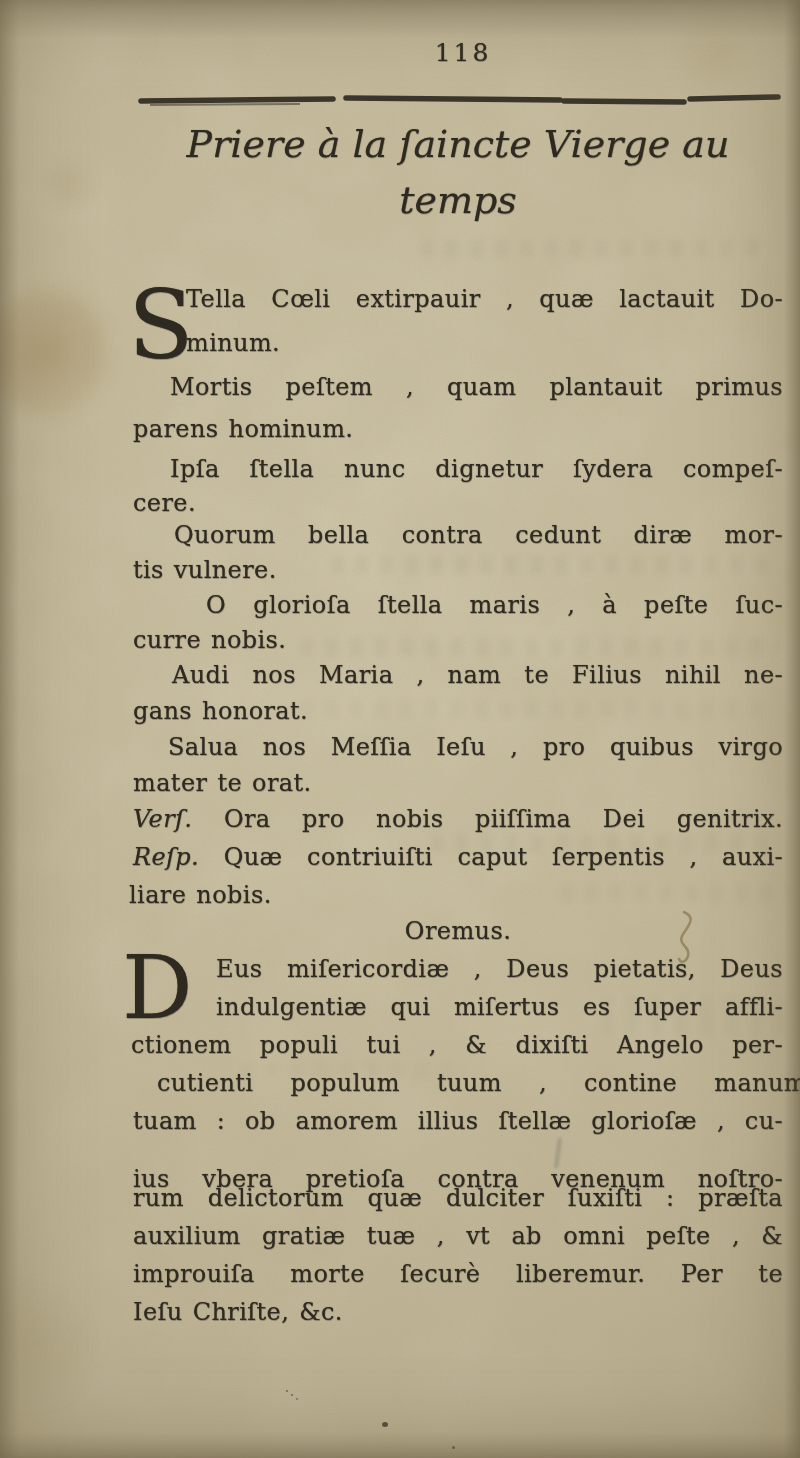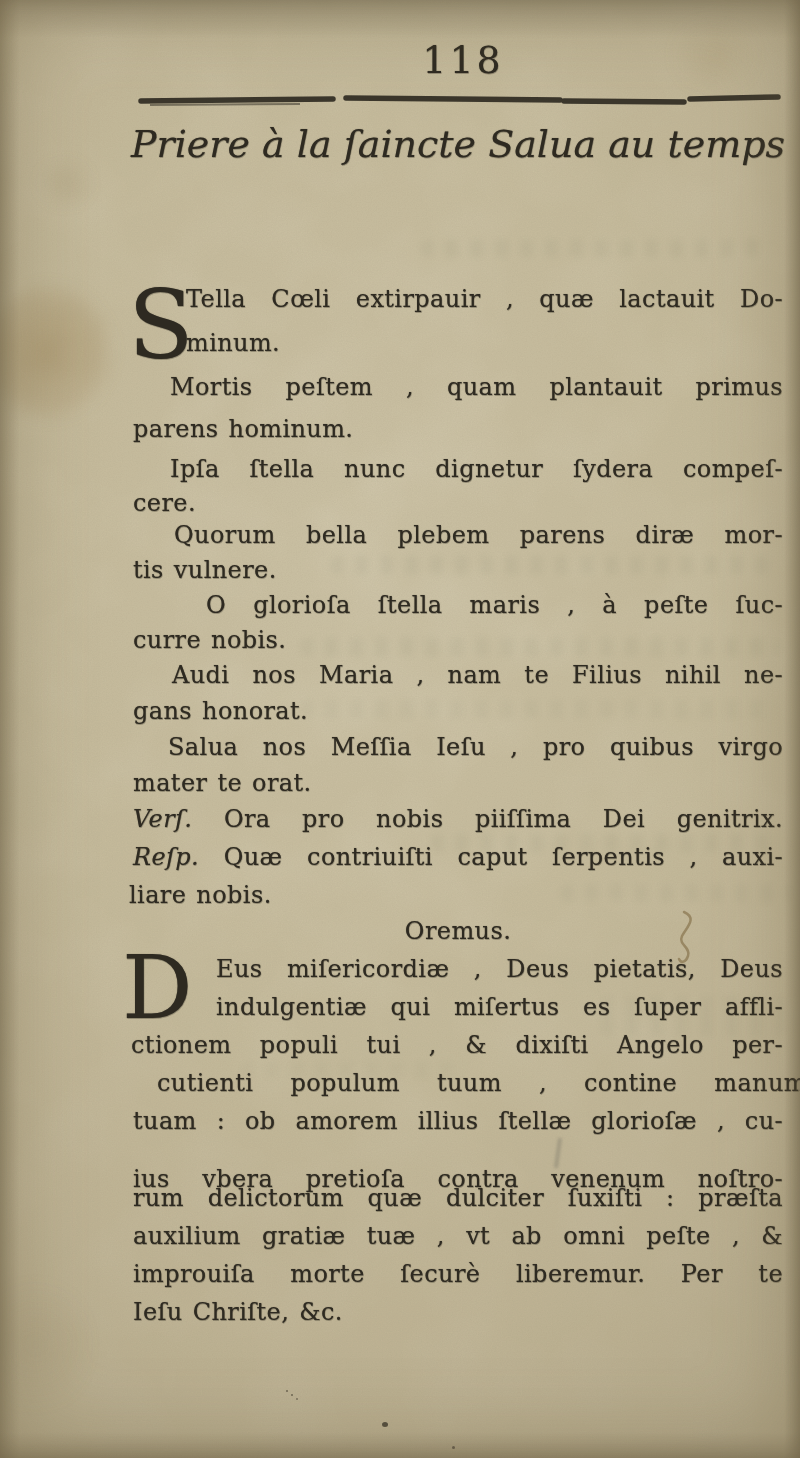--- a/index.html
+++ b/index.html
@@ -32,21 +32,21 @@
   .stain-4{left:-20px;top:1270px;width:110px;height:150px;background:radial-gradient(circle, rgba(128,110,70,.13), transparent 72%);}
   
   .ghost{position:absolute;filter:blur(3px);border-radius:8px;
     background:repeating-linear-gradient(90deg, rgba(100,105,83,.55) 0 13px, rgba(100,105,83,0) 13px 25px);}
   
   .speck{position:absolute;background:#3a342a;border-radius:50%;}
   .streak{position:absolute;background:rgba(85,85,80,.28);filter:blur(1.5px);}
   
   .ink{color:#2e2a21;text-shadow:0 0 1px rgba(46,42,33,.55), .5px .5px 0 rgba(46,42,33,.28);}
   .pagenum{position:absolute;left:418px;top:38px;width:90px;text-align:center;
-    font-size:38px;letter-spacing:3px;}
+    font-size:25px;letter-spacing:3px;}
   .title{position:absolute;left:128px;top:116px;width:660px;text-align:center;
     font-style:italic;font-size:38px;line-height:56px;}
   .title .t2{font-size:37px;}
   .bline{position:absolute;font-size:24px;line-height:34px;letter-spacing:.4px;word-spacing:2px;white-space:normal;}
   .j{text-align:justify;text-align-last:justify;}
   .c{text-align:center;}
   .bline i{font-style:italic;}
   .dropcap{position:absolute;font-size:96px;line-height:.78;font-weight:400;}
   .dc-d{font-size:88px;}
   svg.overlay{position:absolute;left:0;top:0;}
@@ -95,34 +95,34 @@
       <line x1="346" y1="98" x2="560" y2="100"></line>
       <line x1="564" y1="101" x2="684" y2="102"></line>
       <line x1="690" y1="99" x2="778" y2="97"></line>
     </g>
     <g stroke="#2d2920" stroke-width="2" opacity="0.5">
       <line x1="150" y1="105" x2="300" y2="104"></line>
     </g>
   </svg>
 
   <div class="title ink">
-    <div>Priere à la ſaincte Salua au temps</div>
+    <div>Priere à la ſaincte Vierge au temps</div>
   </div>
 
   <div class="dropcap ink" style="left:128px;top:288px;">S</div>
   <div class="dropcap dc-d ink" style="left:122px;top:954px;">D</div>
 
   <div id="body-lines">
       <div class="bline ink j" style="left: 186px; top: 282px; width: 597px;">Tella Cœli extirpauir , quæ lactauit Do-</div>
       <div class="bline ink" style="left: 186px; top: 326px; width: 597px;">minum.</div>
       <div class="bline ink j" style="left: 170px; top: 370px; width: 613px;">Mortis peſtem , quam plantauit primus</div>
       <div class="bline ink" style="left: 133px; top: 412px; width: 650px;">parens hominum.</div>
       <div class="bline ink j" style="left: 170px; top: 452px; width: 613px;">Ipſa ſtella nunc dignetur ſydera compeſ-</div>
       <div class="bline ink" style="left: 133px; top: 486px; width: 650px;">cere.</div>
-      <div class="bline ink j" style="left: 174px; top: 518px; width: 609px;">Quorum bella plebem parens diræ mor-</div>
+      <div class="bline ink j" style="left: 174px; top: 518px; width: 609px;">Quorum bella contra cedunt diræ mor-</div>
       <div class="bline ink" style="left: 133px; top: 553px; width: 650px;">tis vulnere.</div>
       <div class="bline ink j" style="left: 206px; top: 588px; width: 577px;">O glorioſa ſtella maris , à peſte ſuc-</div>
       <div class="bline ink" style="left: 133px; top: 623px; width: 650px;">curre nobis.</div>
       <div class="bline ink j" style="left: 172px; top: 658px; width: 611px;">Audi nos Maria , nam te Filius nihil ne-</div>
       <div class="bline ink" style="left: 133px; top: 694px; width: 650px;">gans honorat.</div>
       <div class="bline ink j" style="left: 168px; top: 730px; width: 615px;">Salua nos Meſſia Ieſu , pro quibus virgo</div>
       <div class="bline ink" style="left: 133px; top: 766px; width: 650px;">mater te orat.</div>
       <div class="bline ink j" style="left: 133px; top: 802px; width: 650px;"><i>Verſ.</i> <span>Ora pro nobis piiſſima Dei genitrix.</span></div>
       <div class="bline ink j" style="left: 133px; top: 840px; width: 650px;"><i>Reſp.</i> <span>Quæ contriuiſti caput ſerpentis , auxi-</span></div>
       <div class="bline ink" style="left: 129px; top: 878px; width: 654px;">liare nobis.</div>

